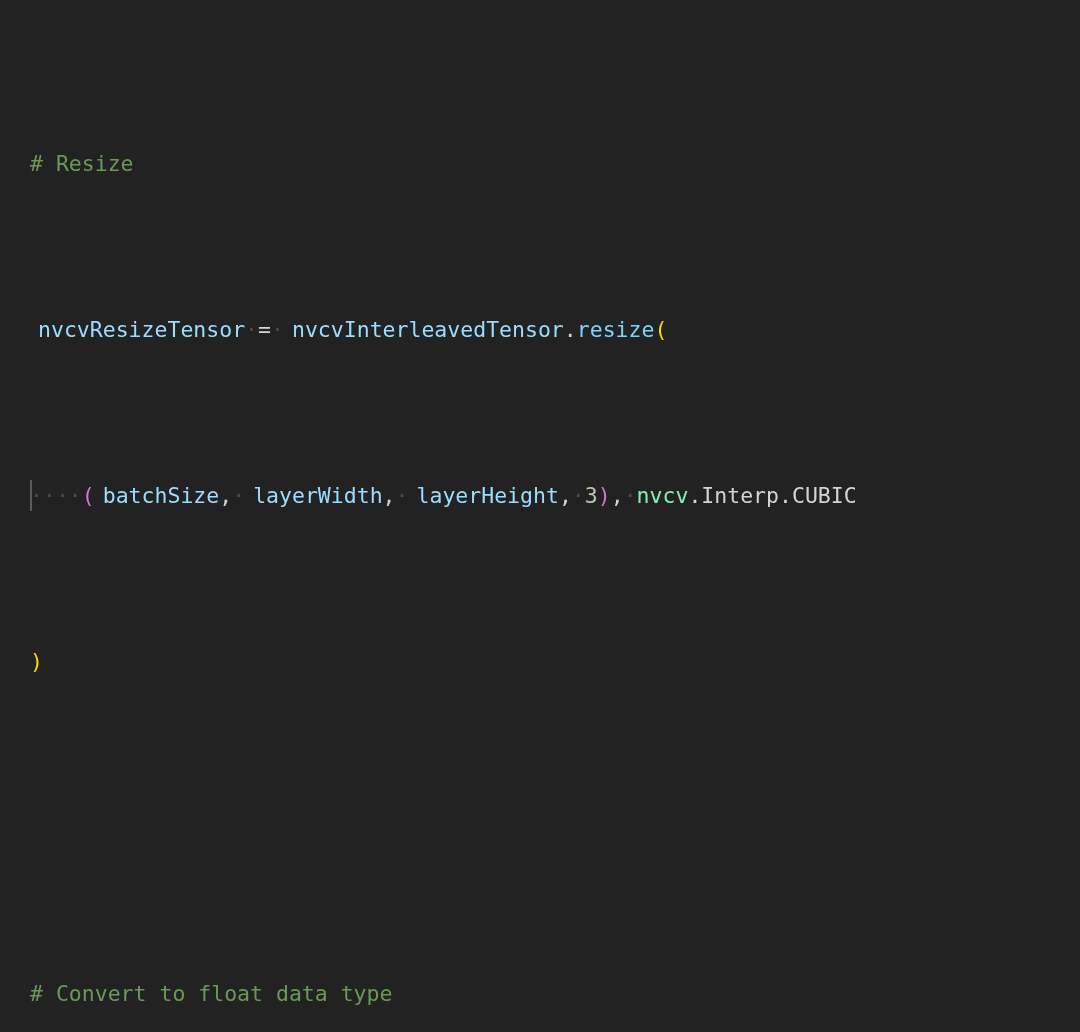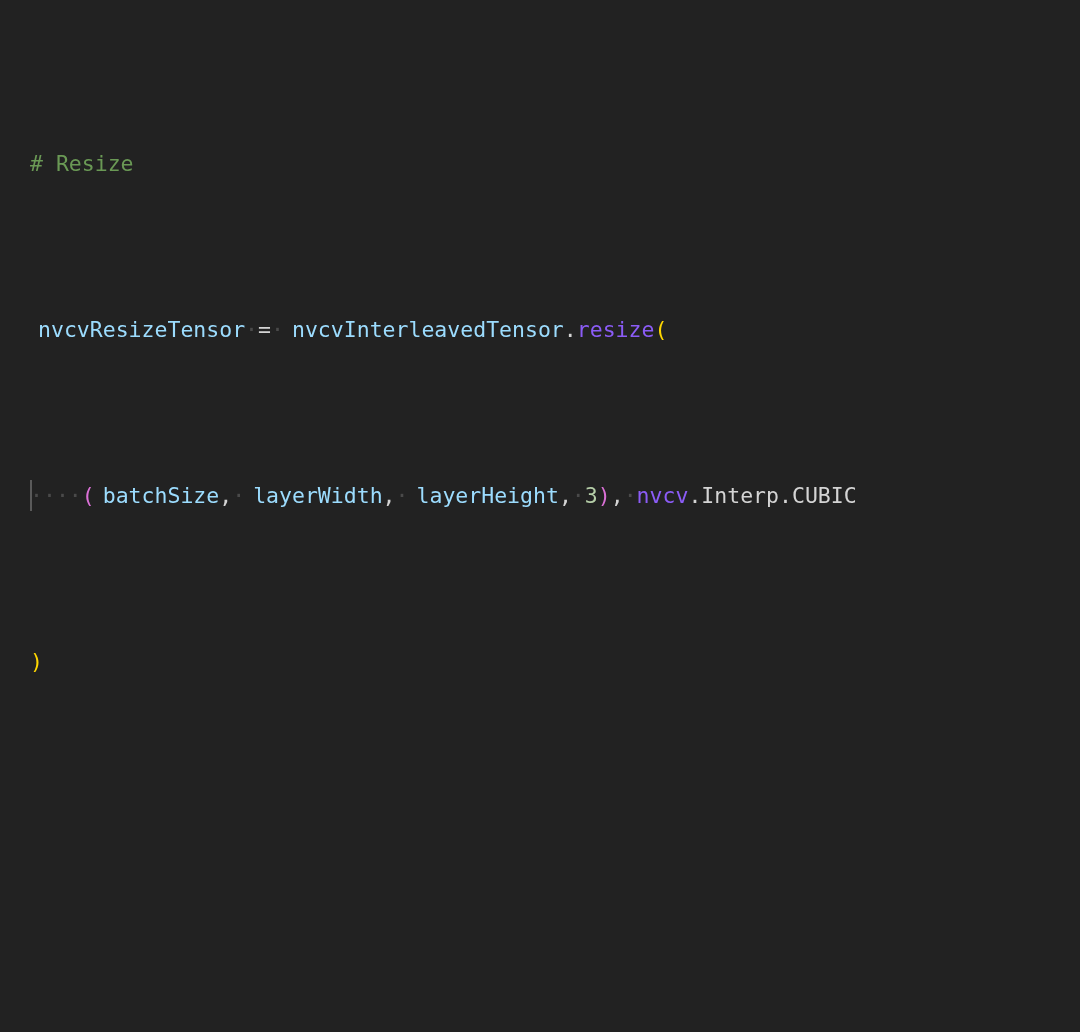--- a/index.html
+++ b/index.html
@@ -45,22 +45,22 @@
     left: 30px;
     top: 1px;
     bottom: 1px;
     width: 1.5px;
     background: #5a5a5a;
   }
 
   
   .c-comment { color: #6A9955; }
   .c-var     { color: #9CDCFE; margin-left: 8px; }
-  .c-mod     { color: #8b5cf6; }
-  .c-method  { color: #8b5cf6; }
+  .c-mod     { color: #86efac; }
+  .c-method  { color: #7dd3fc; }
   .c-plain   { color: #D4D4D4; }
   .c-num     { color: #B5CEA8; }
   .c-op      { color: #D4D4D4; }
   .c-br1     { color: #FFD700; }
   .c-br2     { color: #DA70D6; }
   .c-ws      { color: #4a4a4a; }
 </style>
 </head>
 <body>
 
@@ -76,20 +76,21 @@
     
     <div class="line guide"><span class="c-ws">····</span><span class="c-br2">(</span><span class="c-var">batchSize</span><span class="c-plain">,</span><span class="c-ws">·</span><span class="c-var">layerWidth</span><span class="c-plain">,</span><span class="c-ws">·</span><span class="c-var">layerHeight</span><span class="c-plain">,</span><span class="c-ws">·</span><span class="c-num">3</span><span class="c-br2">)</span><span class="c-plain">,</span><span class="c-ws">·</span><span class="c-mod">nvcv</span><span class="c-plain">.Interp.CUBIC</span></div>
 
     
     <div class="line"><span class="c-br1">)</span></div>
 
     
     <div class="line">&nbsp;</div>
 
     
+    <div class="line"><span class="c-comment"># Convert to float data type</span></div>
 
     
     
 
     
     
 
     
     
 

